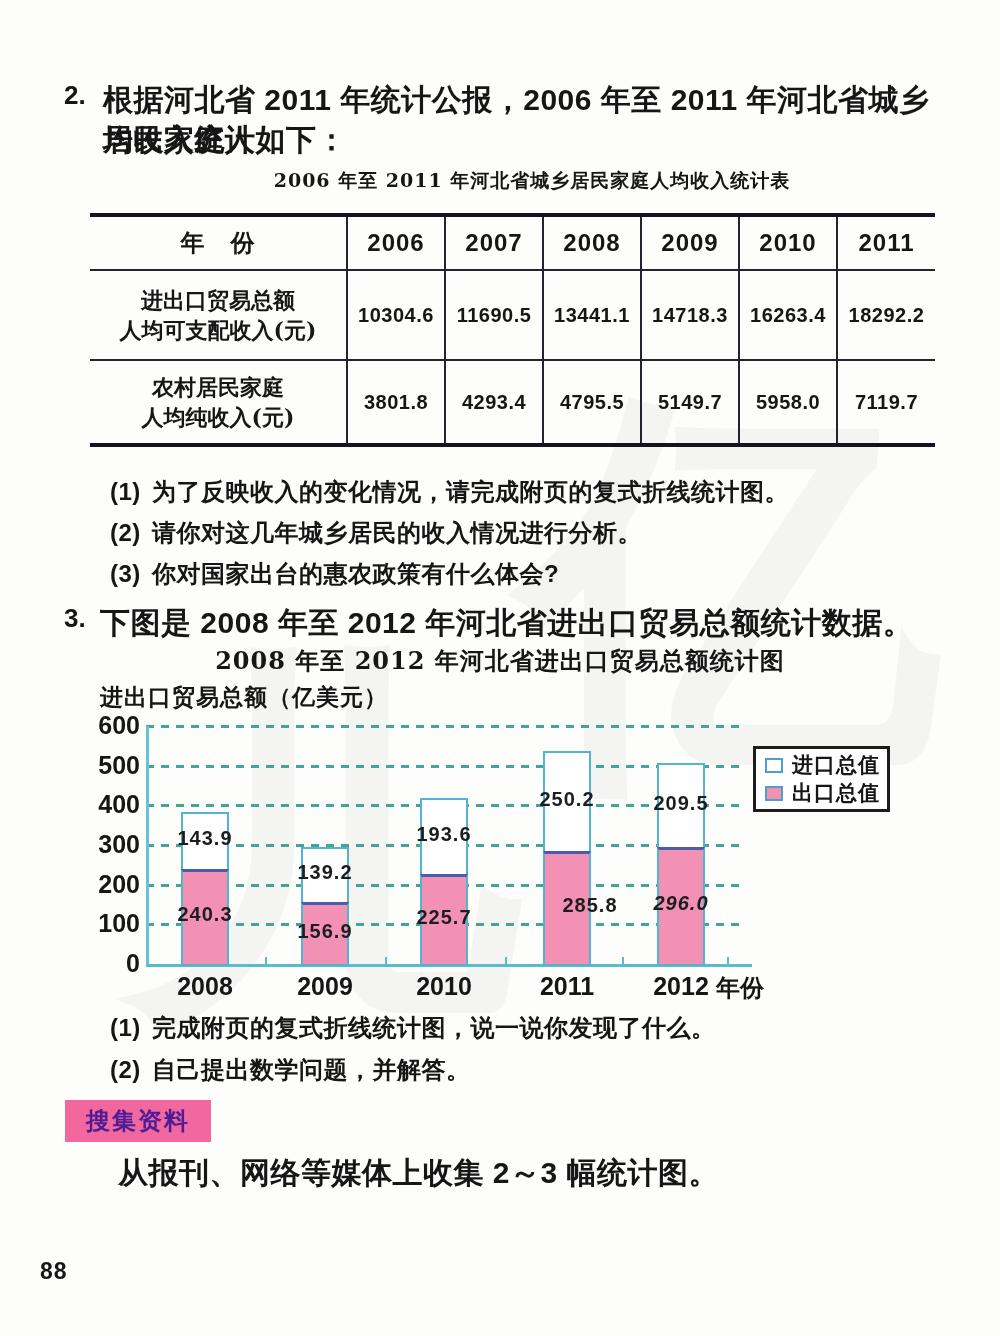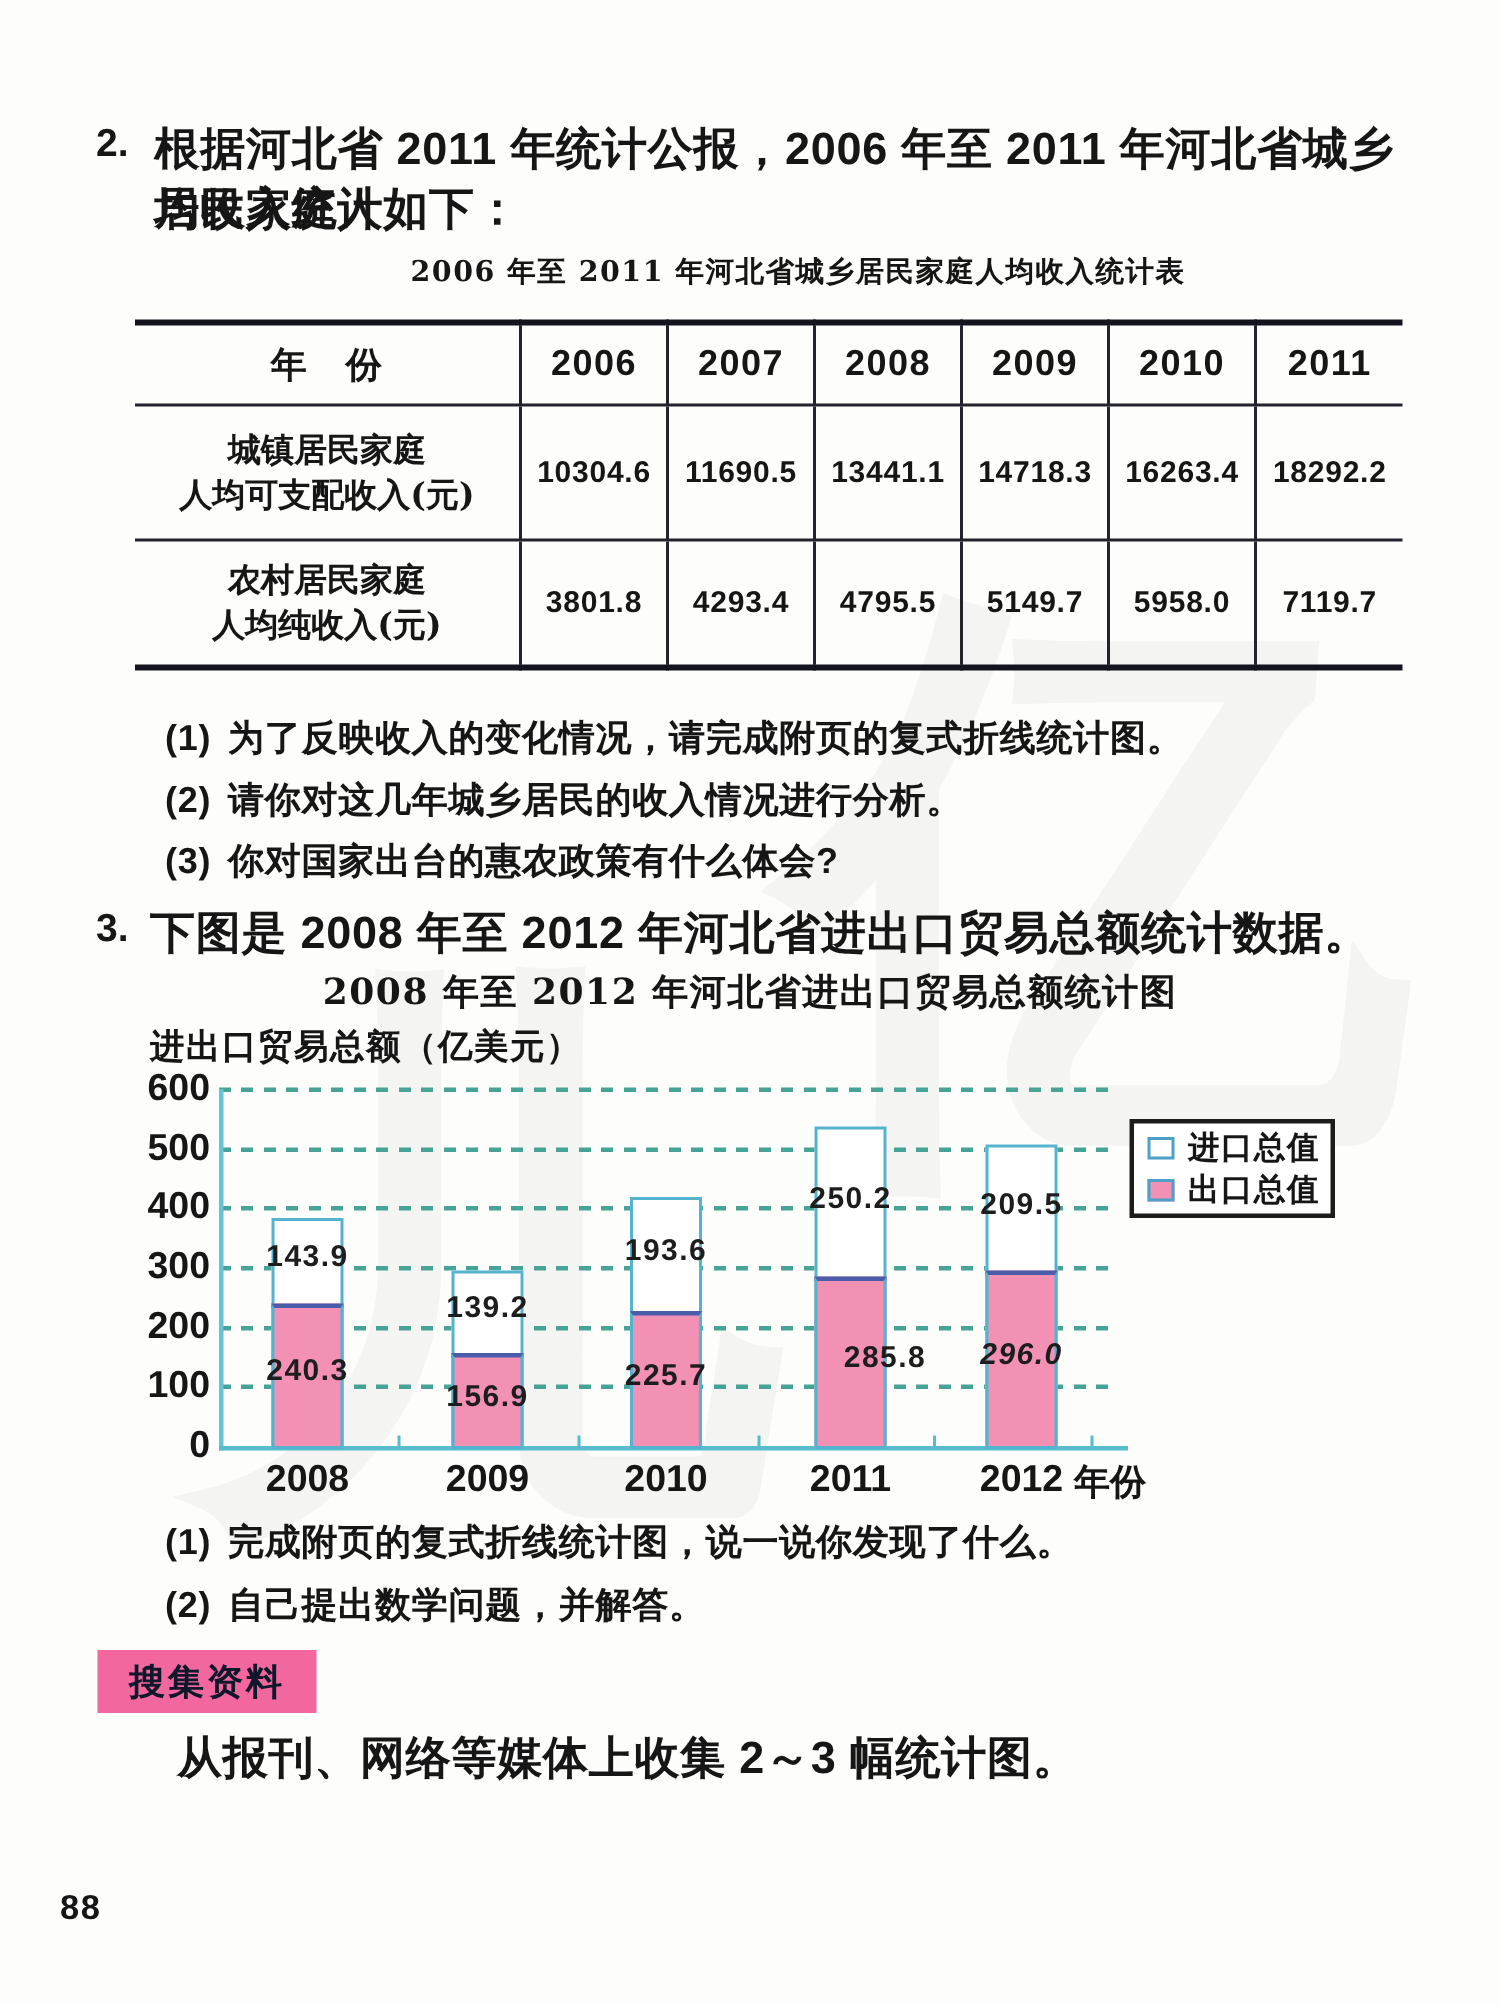--- a/index.html
+++ b/index.html
@@ -55,21 +55,21 @@
   #legend{position:absolute;left:753px;top:66px;width:137px;height:66px;
     border:3px solid #1c1c1c;background:#fff;box-sizing:border-box;
     display:flex;flex-direction:column;justify-content:space-evenly;padding:2px 0 2px 9px;}
   .legend-row{display:flex;align-items:center;gap:9px;}
   .legend-swatch{width:18px;height:15px;border:2px solid #4da0c8;box-sizing:border-box;}
   .legend-label{font-family:"DejaVu Serif","Liberation Serif",serif;font-weight:bold;font-size:21px;letter-spacing:1px;}
 
   
   #collect-box{position:absolute;left:65px;top:1100px;width:146px;height:42px;
     background:#f2679e;display:flex;align-items:center;justify-content:center;}
-  #collect-box span{font-weight:bold;font-size:24px;color:#0f172a;letter-spacing:2px;}
+  #collect-box span{font-weight:bold;font-size:24px;color:#4c1d95;letter-spacing:2px;}
 
   #page-number{position:absolute;left:40px;top:1258px;font-weight:bold;font-size:23px;letter-spacing:1px;}
 </style>
 </head>
 <body>
 
 <div class="wm" style="left:520px;top:380px;font-size:420px;">亿</div>
 <div class="wm" style="left:120px;top:640px;font-size:400px;">儿</div>
 
 <div class="abs qnum" style="left:64px;top:80px;">2.</div>
@@ -93,21 +93,21 @@
     <td class="yearhead">年　份</td>
     <td class="yearhead">2006</td>
     <td class="yearhead">2007</td>
     <td class="yearhead">2008</td>
     <td class="yearhead">2009</td>
     <td class="yearhead">2010</td>
     <td class="yearhead">2011</td>
   </tr>
   <tr class="datarow" style="height:90px;">
     <td class="rowlabel kai">
-      <div>城镇居民家庭</div>
+      <div>进出口贸易总额</div>
       <div>人均可支配收入(元)</div>
     </td>
     <td class="val">10304.6</td>
     <td class="val">11690.5</td>
     <td class="val">13441.1</td>
     <td class="val">14718.3</td>
     <td class="val">16263.4</td>
     <td class="val">18292.2</td>
   </tr>
   <tr class="datarow" style="height:85px;">

